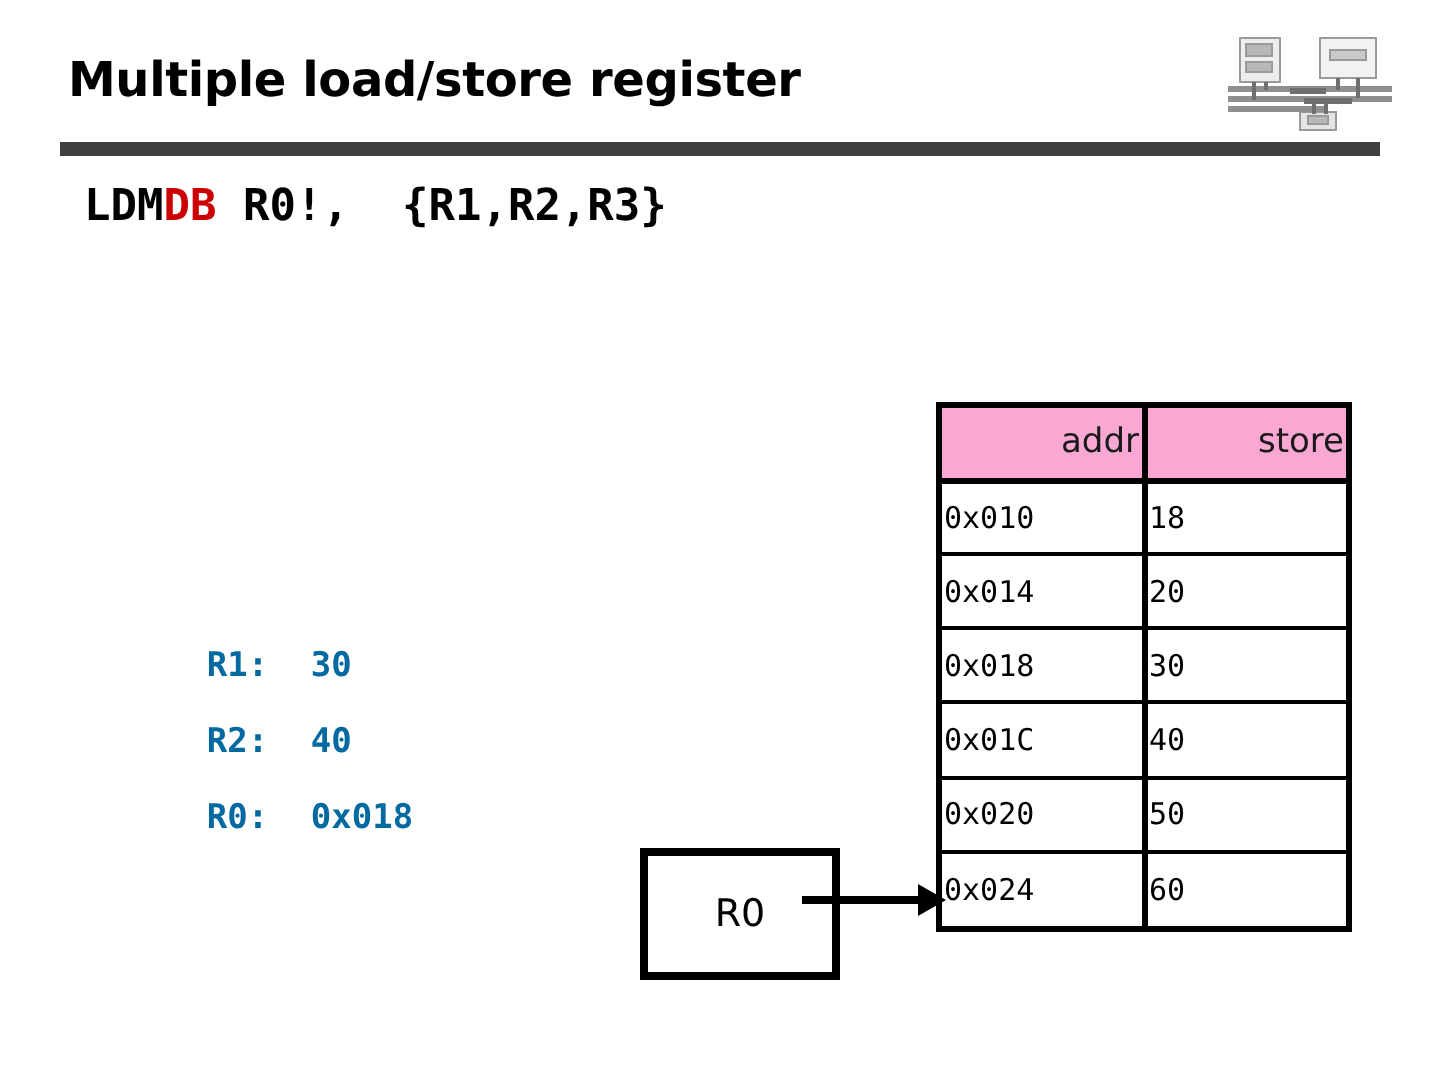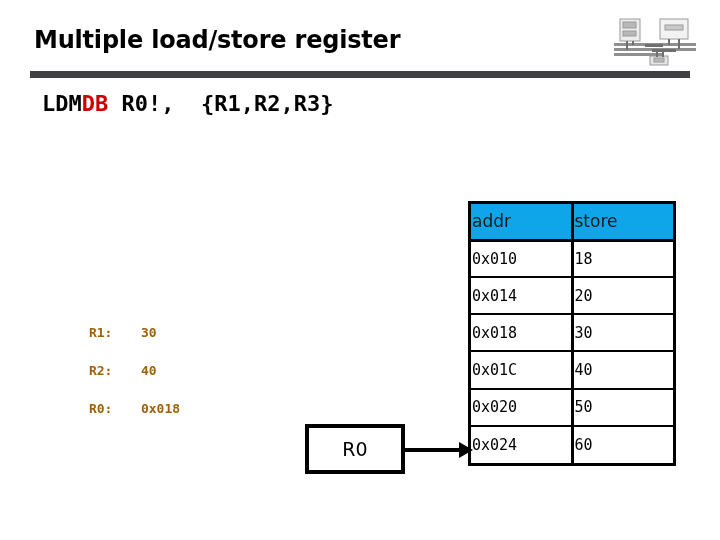--- a/index.html
+++ b/index.html
@@ -63,23 +63,23 @@
   #instruction .mnemonic-base { color: #000000; }
   #instruction .mnemonic-suffix { color: #cc0000; }
   #instruction .operands { color: #000000; }
 
   
   #register-list {
     position: absolute;
     left: 42px;
     top: 276px;
     font-family: "DejaVu Sans Mono", monospace;
-    font-size: 13px;
+    font-size: 17px;
     font-weight: bold;
-    color: #a16207;
+    color: #0369a1;
   }
   .register-row {
     height: 38px;
     line-height: 38px;
     white-space: pre;
   }
   .reg-name { display: inline-block; width: 52px; }
   .reg-value { display: inline-block; }
 
   
@@ -94,27 +94,27 @@
     box-sizing: border-box;
     background: #ffffff;
   }
   #memory-table table {
     width: 100%;
     height: 100%;
     border-collapse: collapse;
     table-layout: fixed;
   }
   #memory-table th {
-    background: #0ea5e9;
+    background: #f9a8d4;
     color: #1a1a1a;
     font-family: "DejaVu Sans", sans-serif;
     font-weight: normal;
     font-size: 17px;
     height: 36px;
-    text-align: left;
+    text-align: right;
     border-right: 3px solid #000000;
     border-bottom: 3px solid #000000;
     box-sizing: border-box;
   }
   #memory-table th:last-child { border-right: none; }
   #memory-table td {
     background: #ffffff;
     color: #000000;
     font-family: "DejaVu Sans Mono", monospace;
     font-size: 15px;
@@ -122,24 +122,24 @@
     border-right: 3px solid #000000;
     border-bottom: 2px solid #000000;
     box-sizing: border-box;
   }
   #memory-table td:last-child { border-right: none; }
   #memory-table tr:last-child td { border-bottom: none; }
 
   
   #r0-box {
     position: absolute;
-    left: 305px;
+    left: 320px;
     top: 424px;
     width: 100px;
-    height: 50px;
+    height: 66px;
     border: 4px solid #000000;
     box-sizing: border-box;
     background: #ffffff;
     display: flex;
     align-items: center;
     justify-content: center;
     font-family: "DejaVu Sans", sans-serif;
     font-size: 19px;
     color: #000000;
     text-align: center;

